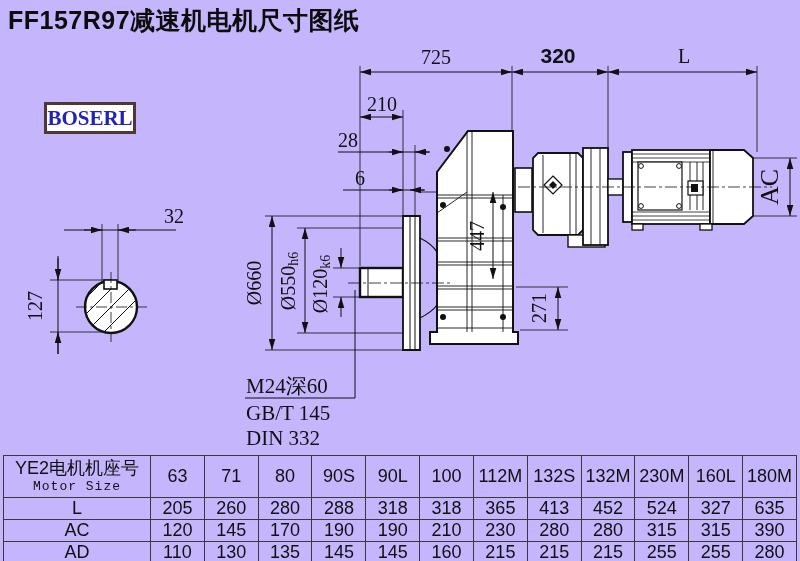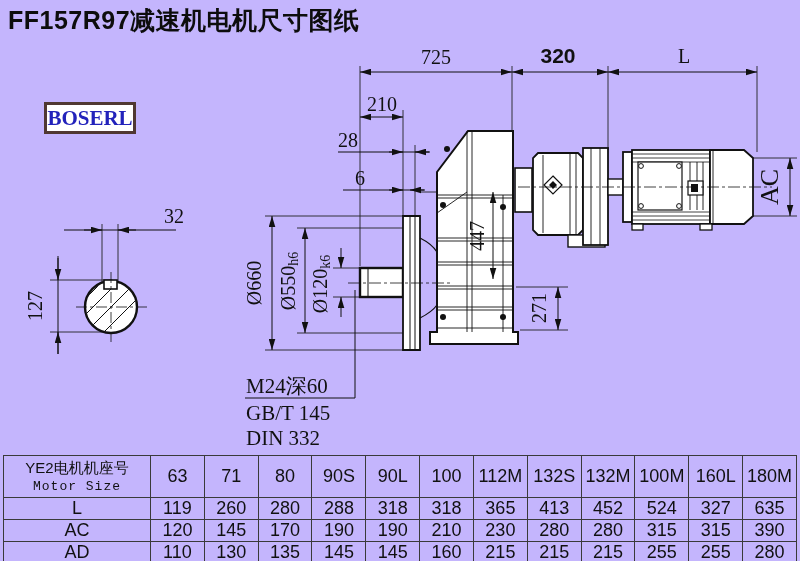--- a/index.html
+++ b/index.html
@@ -14,21 +14,21 @@
   svg text{font-family:"Liberation Serif","DejaVu Serif",serif;fill:#111;}
   .dimtxt{font-size:20px;}
   .bolddim{font-family:"Liberation Sans",sans-serif;font-weight:bold;font-size:21px;}
   .note{font-size:21px;}
   
   #spec{position:absolute;left:3px;top:455px;width:794px;height:103px;border-collapse:collapse;
         table-layout:fixed;}
   #spec td{border:1px solid #3a3a3a;text-align:center;vertical-align:middle;padding:0;
            font-size:18px;color:#111;}
   #spec td.hd{font-size:16px;}
-  #spec .cn{font-size:15px;line-height:20px;}
+  #spec .cn{font-size:18px;line-height:20px;}
   #spec .en{font-family:"Liberation Mono",monospace;font-size:13px;line-height:17px;letter-spacing:1px;}
   #spec tr.hrow{height:42px;}
   #spec tr.drow{height:20px;}
 </style>
 </head>
 <body>
 
 <div id="page">
 
   <div id="title">FF157R97减速机电机尺寸图纸</div>
@@ -246,27 +246,27 @@
       </td>
       <td>63</td>
       <td>71</td>
       <td>80</td>
       <td>90S</td>
       <td>90L</td>
       <td>100</td>
       <td>112M</td>
       <td>132S</td>
       <td>132M</td>
-      <td>100M</td>
+      <td>230M</td>
       <td>160L</td>
       <td>180M</td>
     </tr>
     <tr class="drow">
       <td>L</td>
-      <td>119</td>
+      <td>205</td>
       <td>260</td>
       <td>280</td>
       <td>288</td>
       <td>318</td>
       <td>318</td>
       <td>365</td>
       <td>413</td>
       <td>452</td>
       <td>524</td>
       <td>327</td>

